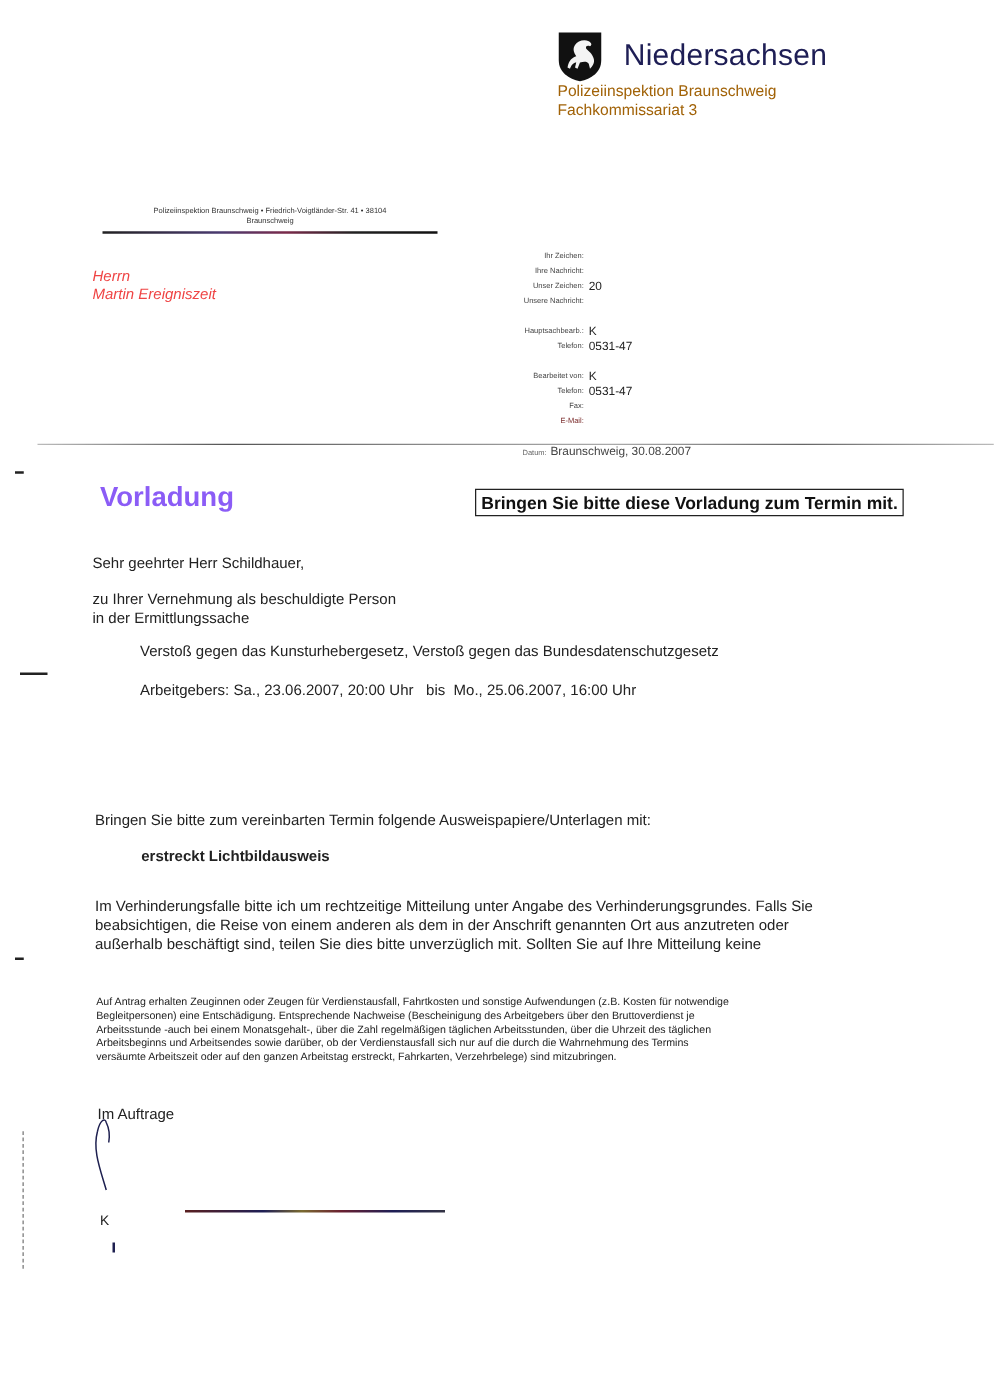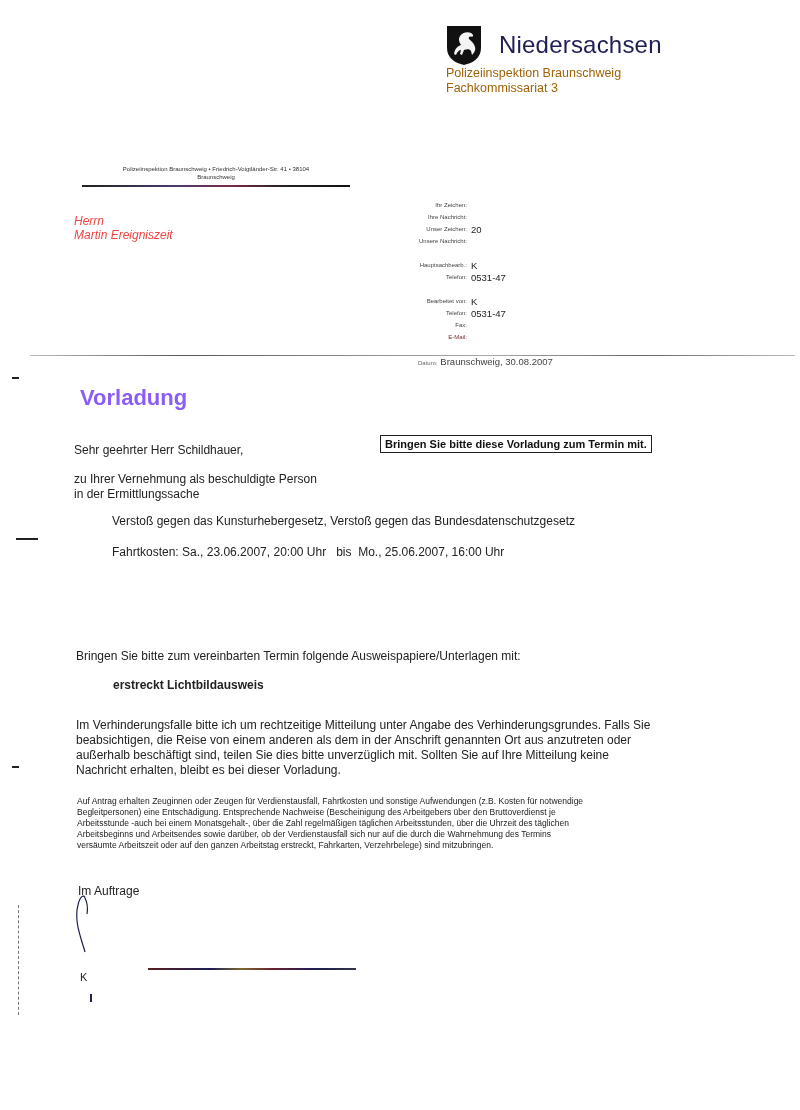--- a/index.html
+++ b/index.html
@@ -29,21 +29,21 @@
 
   .fold-rule { left:30px; top:355px; width:765px; height:1px; background:linear-gradient(90deg,#bbb,#555 20%,#888 40%,#aaa 60%,#666 80%,#bbb); }
   .date { left:418px; top:356px; font-size:9.5px; color:#444; }
   .date .lbl { font-size:6px; color:#666; margin-right:3px; }
 
   
   .mark { left:12px; height:2px; background:#222; }
 
   
   .title { left:80px; top:385px; font-size:22px; font-weight:bold; color:#8b5cf6; }
-  .notice { left:380px; top:391px; border:1.5px solid #222; padding:2px 4px; font-size:11px; font-weight:bold; color:#111;margin-top:44px; }
+  .notice { left:380px; top:391px; border:1.5px solid #222; padding:2px 4px; font-size:14px; font-weight:bold; color:#111; }
 
   .body-text { font-size:12px; color:#222; line-height:15px; }
   .small-text { font-size:8.5px; color:#222; line-height:11px; }
 </style>
 </head>
 <body>
 
 <div class="abs logo-row">
   <svg class="crest" viewBox="0 0 38 42">
     <path d="M2 2 H36 V24 C36 34 28 39 19 41 C10 39 2 34 2 24 Z" fill="#111"></path>
@@ -125,31 +125,30 @@
 <div class="abs title">Vorladung</div>
 <div class="abs notice">Bringen Sie bitte diese Vorladung zum Termin mit.</div>
 
 <div class="abs body-text" style="left:74px; top:443px;">Sehr geehrter Herr Schildhauer,</div>
 <div class="abs body-text" style="left:74px; top:472px;">
   <div>zu Ihrer Vernehmung als beschuldigte Person</div>
   <div>in der Ermittlungssache</div>
 </div>
 <div class="abs body-text" style="left:112px; top:514px;">Verstoß gegen das Kunsturhebergesetz, Verstoß gegen das Bundesdatenschutzgesetz</div>
 <div class="abs body-text" style="left:112px; top:545px;">
-  <div><span>Fahrtkosten:</span> <span style="white-space:pre;">Sa., 23.06.2007, 20:00 Uhr   bis  Mo., 25.06.2007, 16:00 Uhr</span></div>
+  <div><span>Arbeitgebers:</span> <span style="white-space:pre;">Sa., 23.06.2007, 20:00 Uhr   bis  Mo., 25.06.2007, 16:00 Uhr</span></div>
 </div>
 
 <div class="abs body-text" style="left:76px; top:649px;">Bringen Sie bitte zum vereinbarten Termin folgende Ausweispapiere/Unterlagen mit:</div>
 <div class="abs body-text" style="left:113px; top:678px; font-weight:bold;">erstreckt Lichtbildausweis</div>
 
 <div class="abs body-text" style="left:76px; top:718px; width:700px;">
   <div>Im Verhinderungsfalle bitte ich um rechtzeitige Mitteilung unter Angabe des Verhinderungsgrundes. Falls Sie</div>
   <div>beabsichtigen, die Reise von einem anderen als dem in der Anschrift genannten Ort aus anzutreten oder</div>
   <div>außerhalb beschäftigt sind, teilen Sie dies bitte unverzüglich mit. Sollten Sie auf Ihre Mitteilung keine</div>
-  <div>Nachricht erhalten, bleibt es bei dieser Vorladung.</div>
 </div>
 
 <div class="abs small-text" style="left:77px; top:796px; width:700px;">
   <div>Auf Antrag erhalten Zeuginnen oder Zeugen für Verdienstausfall, Fahrtkosten und sonstige Aufwendungen (z.B. Kosten für notwendige</div>
   <div>Begleitpersonen) eine Entschädigung. Entsprechende Nachweise (Bescheinigung des Arbeitgebers über den Bruttoverdienst je</div>
   <div>Arbeitsstunde -auch bei einem Monatsgehalt-, über die Zahl regelmäßigen täglichen Arbeitsstunden, über die Uhrzeit des täglichen</div>
   <div>Arbeitsbeginns und Arbeitsendes sowie darüber, ob der Verdienstausfall sich nur auf die durch die Wahrnehmung des Termins</div>
   <div>versäumte Arbeitszeit oder auf den ganzen Arbeitstag erstreckt, Fahrkarten, Verzehrbelege) sind mitzubringen.</div>
 </div>
 

